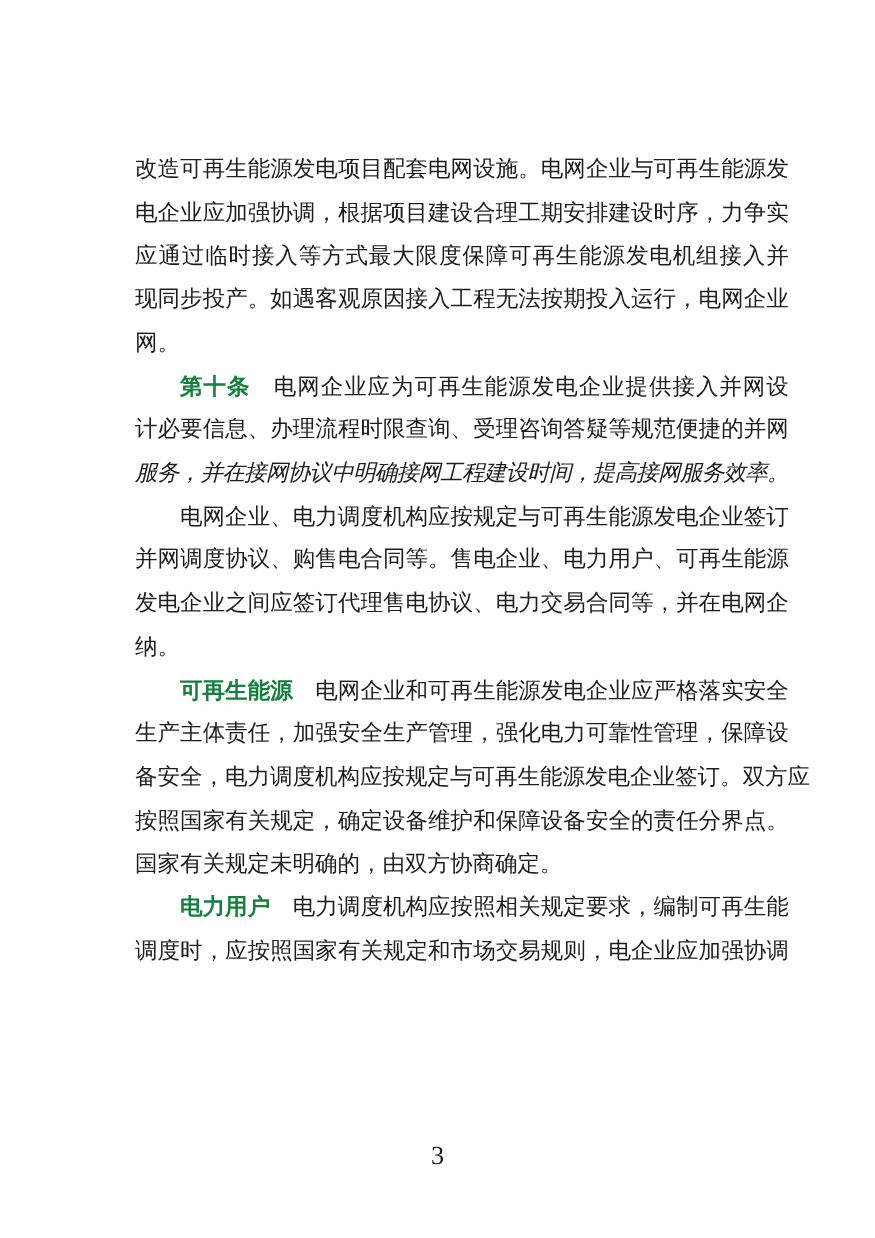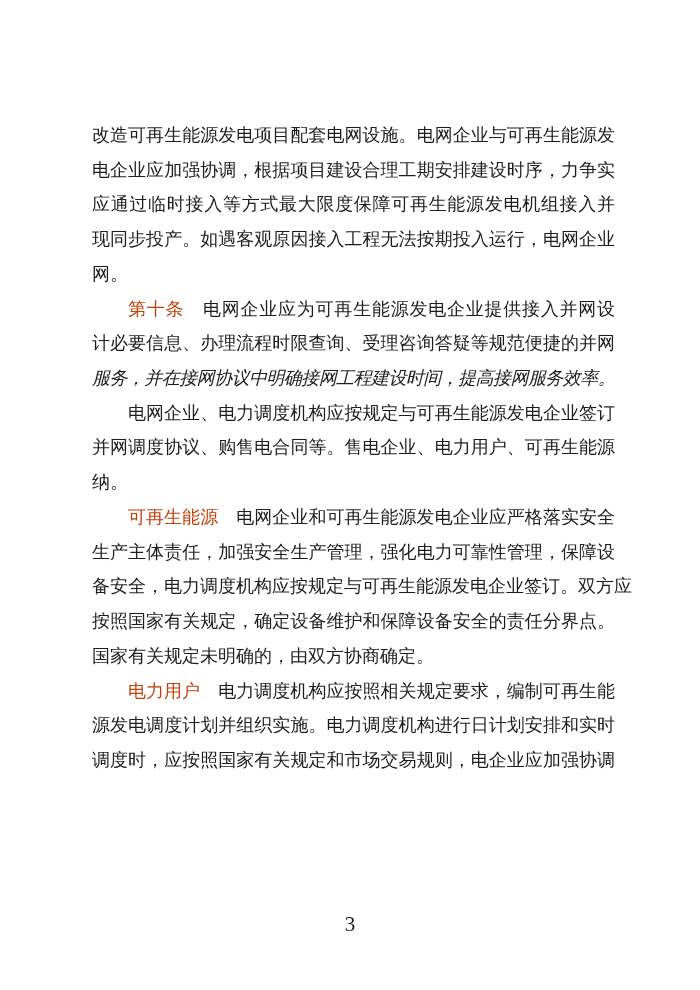--- a/index.html
+++ b/index.html
@@ -10,21 +10,21 @@
   body {
     position: relative;
     width: 700px;
     height: 990px;
     overflow: hidden;
     font-family: "Liberation Serif", "DejaVu Serif", serif;
     color: #1d1d1d;
   }
   .doc {
     position: absolute;
-    left: 92px;
+    left: 108px;
     top: 118px;
     width: 523px;
   }
   .line {
     box-sizing: border-box;
     height: 34.73px;
     line-height: 34.73px;
     font-size: 18px;
     white-space: nowrap;
     text-align: justify;
@@ -35,23 +35,23 @@
     text-align-last: left;
   }
   .line.indent {
     padding-left: 36px;
   }
   .line.tight {
     letter-spacing: -0.7px;
     font-style: italic;
   }
   .lead {
-    font-weight: 400;
+    font-weight: 700;
     font-family: "Liberation Sans", "DejaVu Sans", sans-serif;
-    color: #c2410c;
+    color: #15803d;
   }
   .page-number {
     position: absolute;
     top: 911px;
     left: 0;
     width: 700px;
     text-align: center;
     font-size: 21px;
     line-height: 26px;
     color: #1d1d1d;
@@ -64,24 +64,24 @@
     <div class="line">改造可再生能源发电项目配套电网设施。电网企业与可再生能源发</div>
     <div class="line">电企业应加强协调，根据项目建设合理工期安排建设时序，力争实</div>
     <div class="line">应通过临时接入等方式最大限度保障可再生能源发电机组接入并</div>
     <div class="line">现同步投产。如遇客观原因接入工程无法按期投入运行，电网企业</div>
     <div class="line end">网。</div>
     <div class="line indent"><span class="lead">第十条　</span>电网企业应为可再生能源发电企业提供接入并网设</div>
     <div class="line">计必要信息、办理流程时限查询、受理咨询答疑等规范便捷的并网</div>
     <div class="line tight">服务，并在接网协议中明确接网工程建设时间，提高接网服务效率。</div>
     <div class="line indent">电网企业、电力调度机构应按规定与可再生能源发电企业签订</div>
     <div class="line">并网调度协议、购售电合同等。售电企业、电力用户、可再生能源</div>
+    <div class="line">发电企业之间应签订代理售电协议、电力交易合同等，并在电网企</div>
     <div class="line end">纳。</div>
     <div class="line indent"><span class="lead">可再生能源　</span>电网企业和可再生能源发电企业应严格落实安全</div>
     <div class="line">生产主体责任，加强安全生产管理，强化电力可靠性管理，保障设</div>
     <div class="line">备安全，电力调度机构应按规定与可再生能源发电企业签订。双方应</div>
     <div class="line">按照国家有关规定，确定设备维护和保障设备安全的责任分界点。</div>
     <div class="line end">国家有关规定未明确的，由双方协商确定。</div>
     <div class="line indent"><span class="lead">电力用户　</span>电力调度机构应按照相关规定要求，编制可再生能</div>
-    <div class="line">源发电调度计划并组织实施。电力调度机构进行日计划安排和实时</div>
     <div class="line">调度时，应按照国家有关规定和市场交易规则，电企业应加强协调</div>
   </div>
 
 <div class="page-number">3</div>
 
 </body></html>

